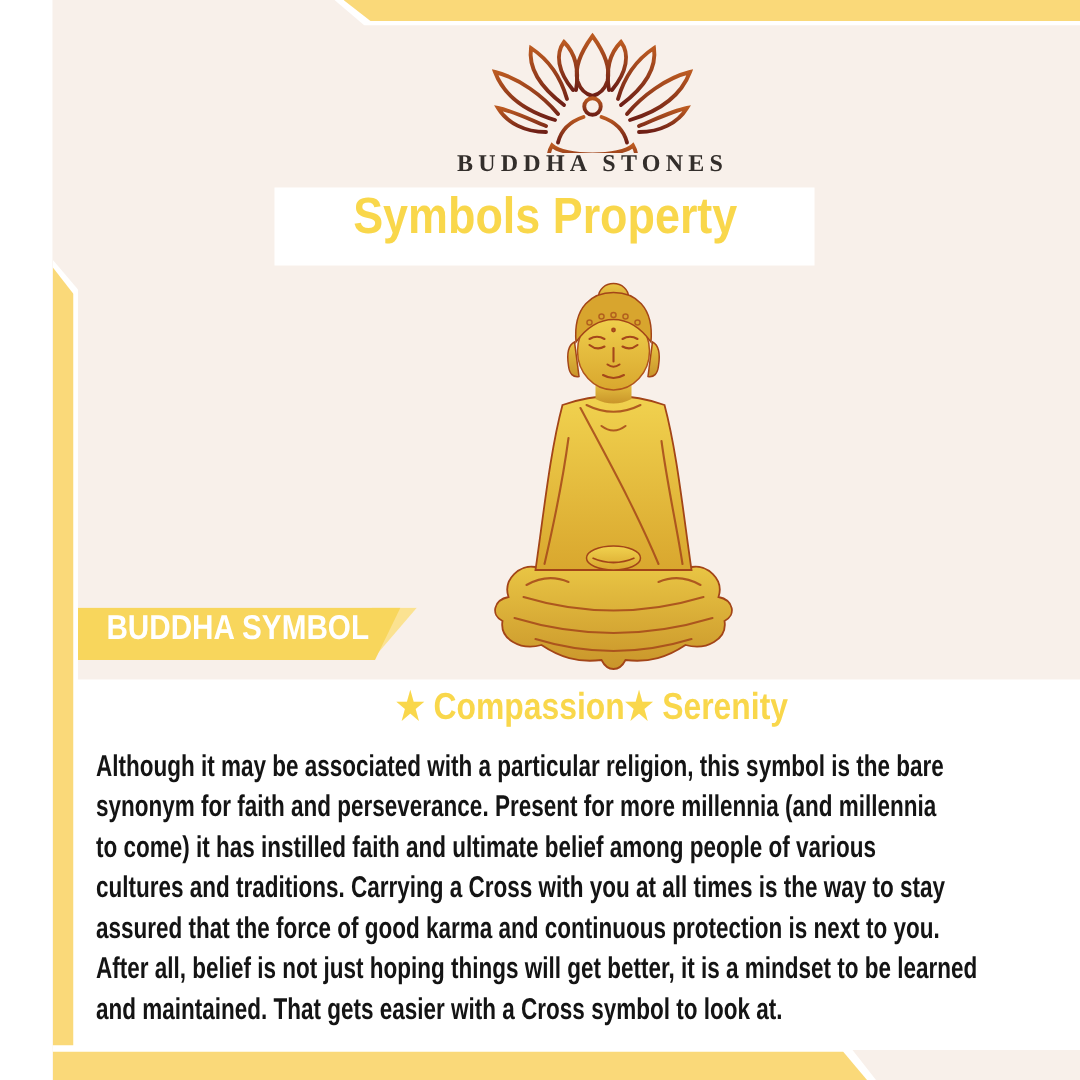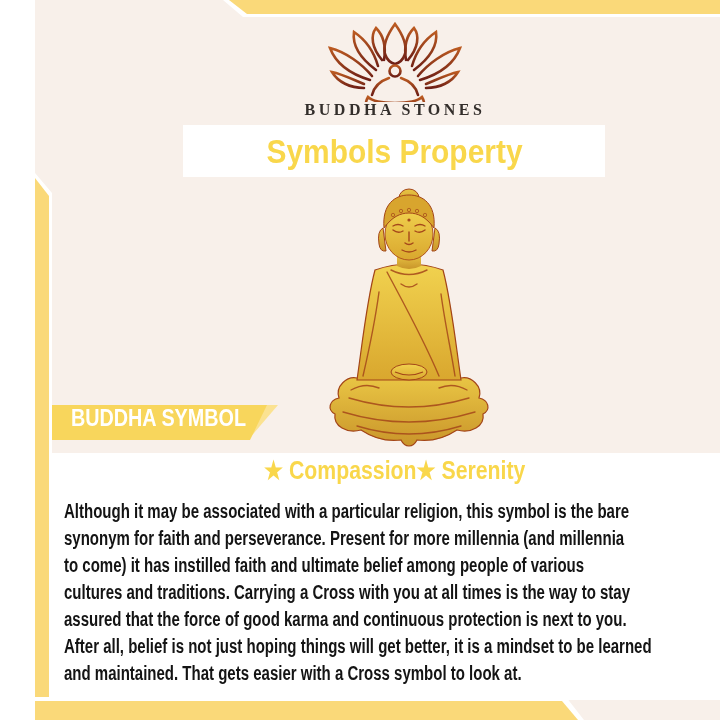--- a/index.html
+++ b/index.html
@@ -25,22 +25,22 @@
   .rib-bottom.back {clip-path:polygon(0 697px,531px 697px,549px 720px,0 720px);}
   .rib-bottom.front{clip-path:polygon(0 701px,527px 701px,543px 720px,0 720px);}
   
   .logo{position:absolute;left:285px;top:20px;width:150px;height:82px;z-index:5;}
   .brand-name{
     position:absolute;left:0;top:101px;width:720px;text-align:center;z-index:5;
     font-family:"Liberation Serif", serif;font-size:16px;font-weight:600;
     letter-spacing:3.5px;color:#332E2B;
   }
   .title-box{
-    position:absolute;left:148px;top:125px;width:422px;height:52px;background:#FFFFFF;z-index:5;
-    display:flex;align-items:center;justify-content:center;
+    position:absolute;left:148px;top:125px;width:360px;height:52px;background:#FFFFFF;z-index:5;
+    display:flex;align-items:flex-start;justify-content:center;
   }
   .page-title{
     font-size:34px;font-weight:bold;color:#F9D74B;white-space:nowrap;
     transform:scaleX(0.88);transform-origin:center center;letter-spacing:0;
   }
   
   .buddha{position:absolute;left:286px;top:182px;width:184px;height:274px;z-index:5;}
   
   .symbol-label{
     position:absolute;left:17px;top:405px;width:223px;height:35px;z-index:6;

